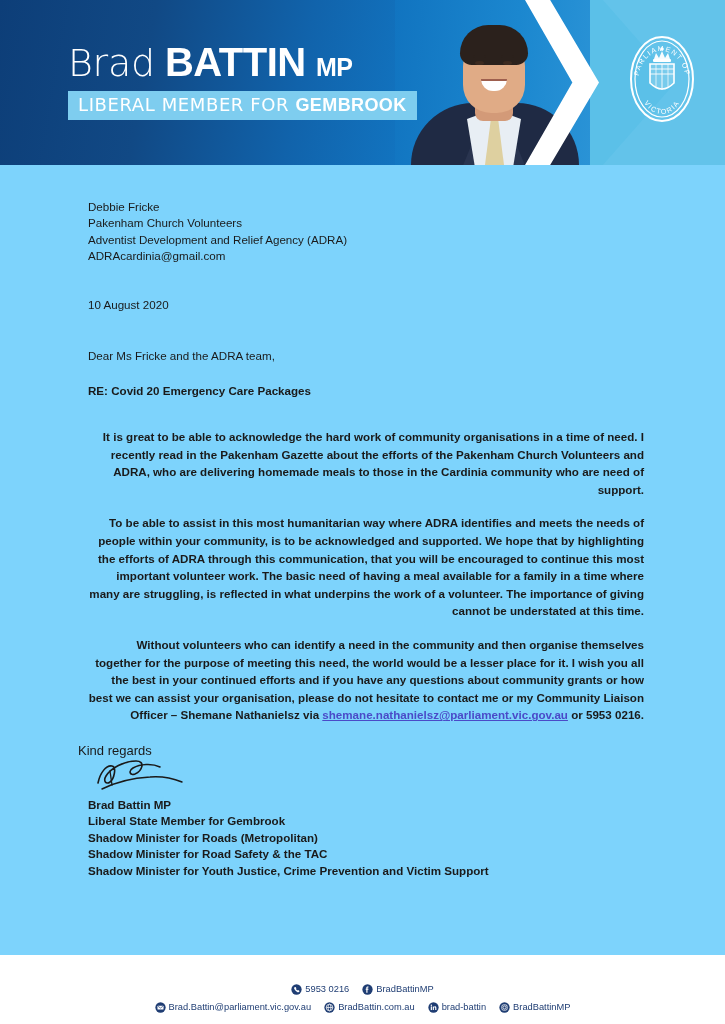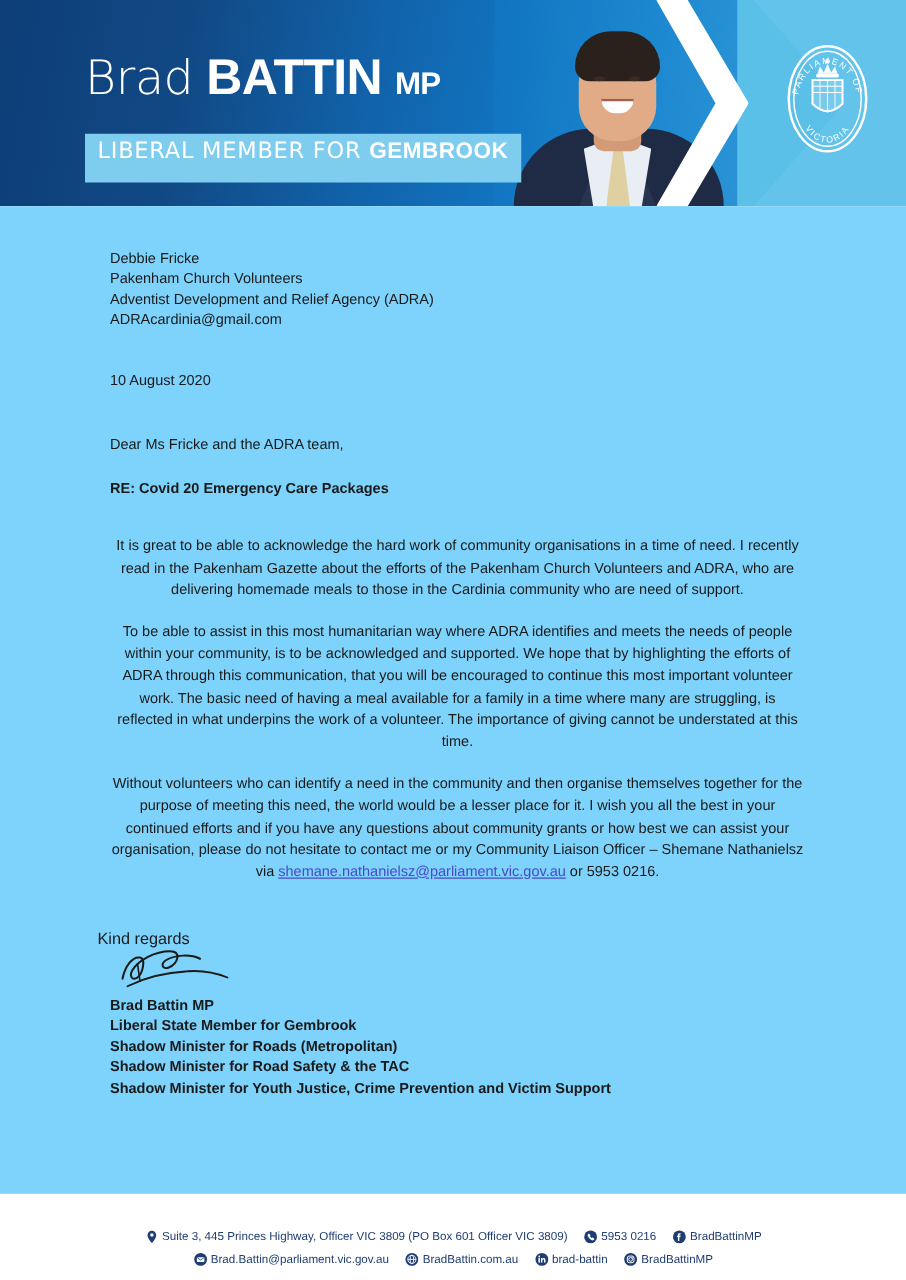--- a/index.html
+++ b/index.html
@@ -177,23 +177,23 @@
     letter-spacing: -0.5px;
     font-size: 40px;
     margin-top: 39px;
   }
   .name-mp {
     font-weight: bold;
     font-size: 25px;
     letter-spacing: -0.5px;
   }
   .subtitle-bar {
-    margin-top: 20px;
+    margin-top: 4px;
     background: #7ecdef;
-    padding: 3px 10px 15px 10px;
+    padding: 3px 10px 4px 10px;
     display: inline-block;
   }
   .subtitle-bar .sub-a {
     color: #ffffff;
     font-size: 18px;
     letter-spacing: 0.6px;
     font-weight: 400;
     font-family: "DejaVu Sans", sans-serif;
   }
   .subtitle-bar .sub-b {
@@ -256,21 +256,22 @@
     position: absolute;
     top: 263px;
     left: 88px;
     width: 556px;
   }
   .para {
     font-size: 11.6px;
     line-height: 17.6px;
     color: #1a1a1a;
     margin: 0 0 16px 0;
-    text-align: center;
+    text-align: right;
+    font-weight: bold;
   }
   .email-link {
     color: #4a4ac8;
     text-decoration: underline;
   }
   .kind-regards {
     position: absolute;
     top: 566px;
     left: 78px;
     font-size: 13px;
@@ -427,29 +428,20 @@
     <div>Liberal State Member for Gembrook</div>
     <div>Shadow Minister for Roads (Metropolitan)</div>
     <div>Shadow Minister for Road Safety &amp; the TAC</div>
     <div>Shadow Minister for Youth Justice, Crime Prevention and Victim Support</div>
   </div>
 </div>
 
 <div class="footer">
 
   <div class="footer-row">
-    <span class="f-item">
-      <span class="f-icon">
-        <svg viewBox="0 0 12 12" width="11" height="11">
-            <path d="M6 0.6C3.9.6 2.2 2.3 2.2 4.4c0 2.8 3.1 6.3 3.3 6.5.3.3.7.3 1 0 .2-.2 3.3-3.7 3.3-6.5C9.8 2.3 8.1.6 6 .6z" fill="#1f3d73"></path>
-            <circle cx="6" cy="4.4" r="1.5" fill="#ffffff"></circle>
-          </svg>
-      </span>
-      <span>Suite 3, 445 Princes Highway, Officer VIC 3809 (PO Box 601 Officer VIC 3809)</span>
-    </span>
 
     <span class="f-item">
       <span class="f-icon">
         <svg viewBox="0 0 12 12" width="11" height="11">
             <circle cx="6" cy="6" r="5.6" fill="#1f3d73"></circle>
             <path d="M4 3.4c.3-.3.8-.3 1 0l.7.9c.2.3.2.6 0 .8l-.3.3c.3.7.9 1.3 1.6 1.6l.3-.3c.2-.2.6-.2.8 0l.9.7c.3.2.3.7 0 1l-.4.4c-.4.4-1 .4-1.5.2C5.7 8.2 4.2 6.7 3.5 5.2c-.2-.5-.2-1.1.2-1.5z" fill="#ffffff"></path>
           </svg>
       </span>
       <span>5953 0216</span>
     </span>

